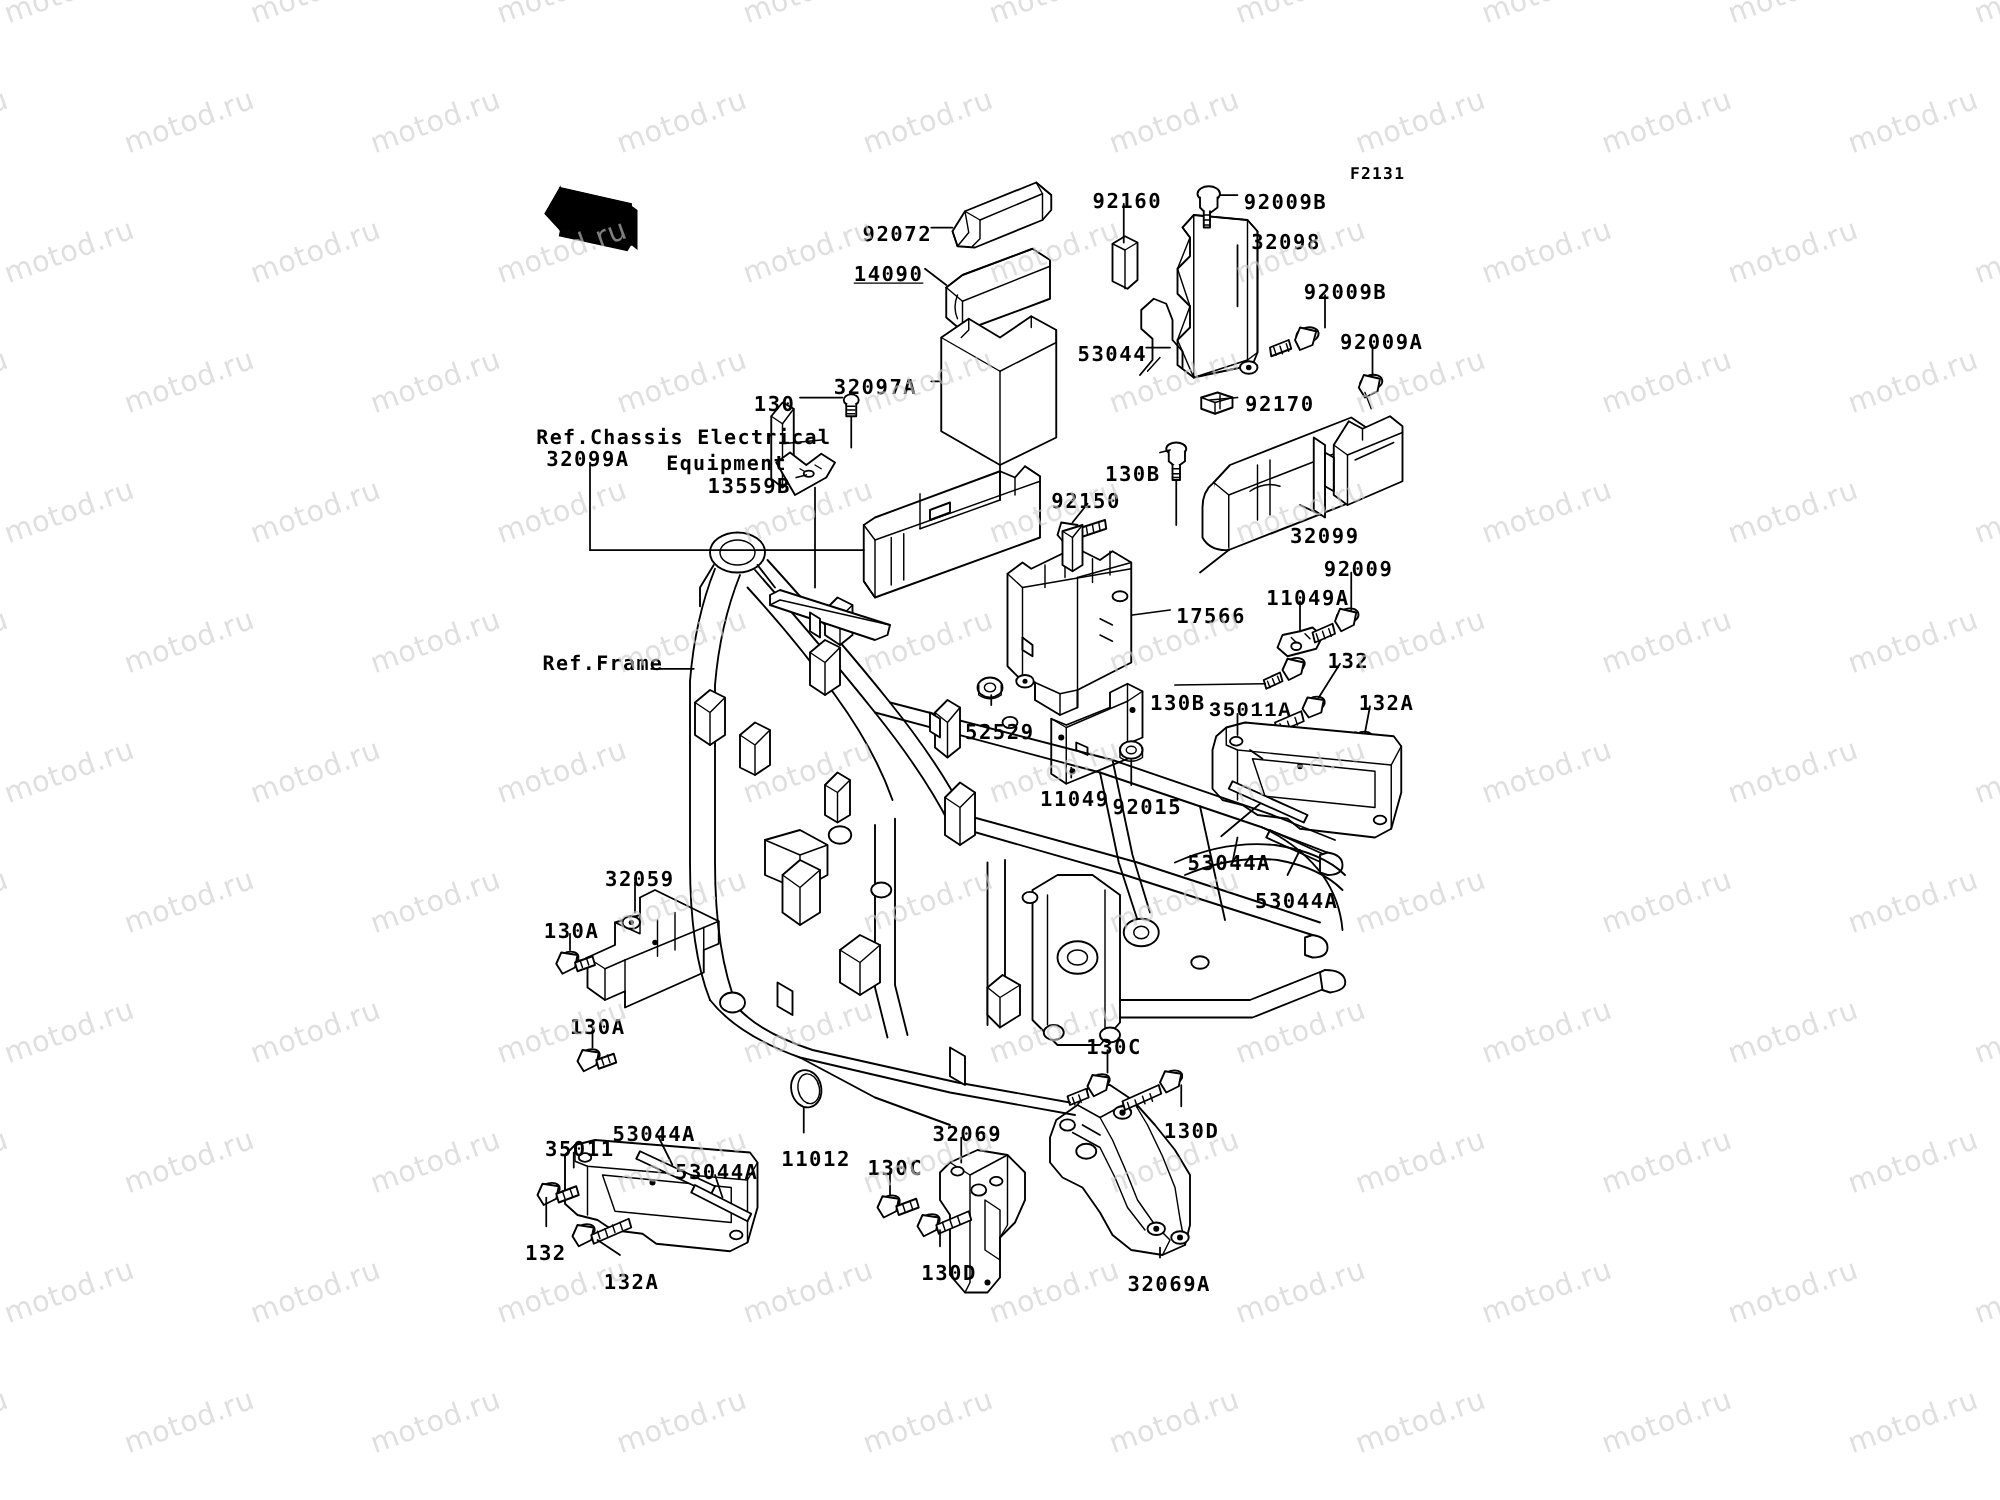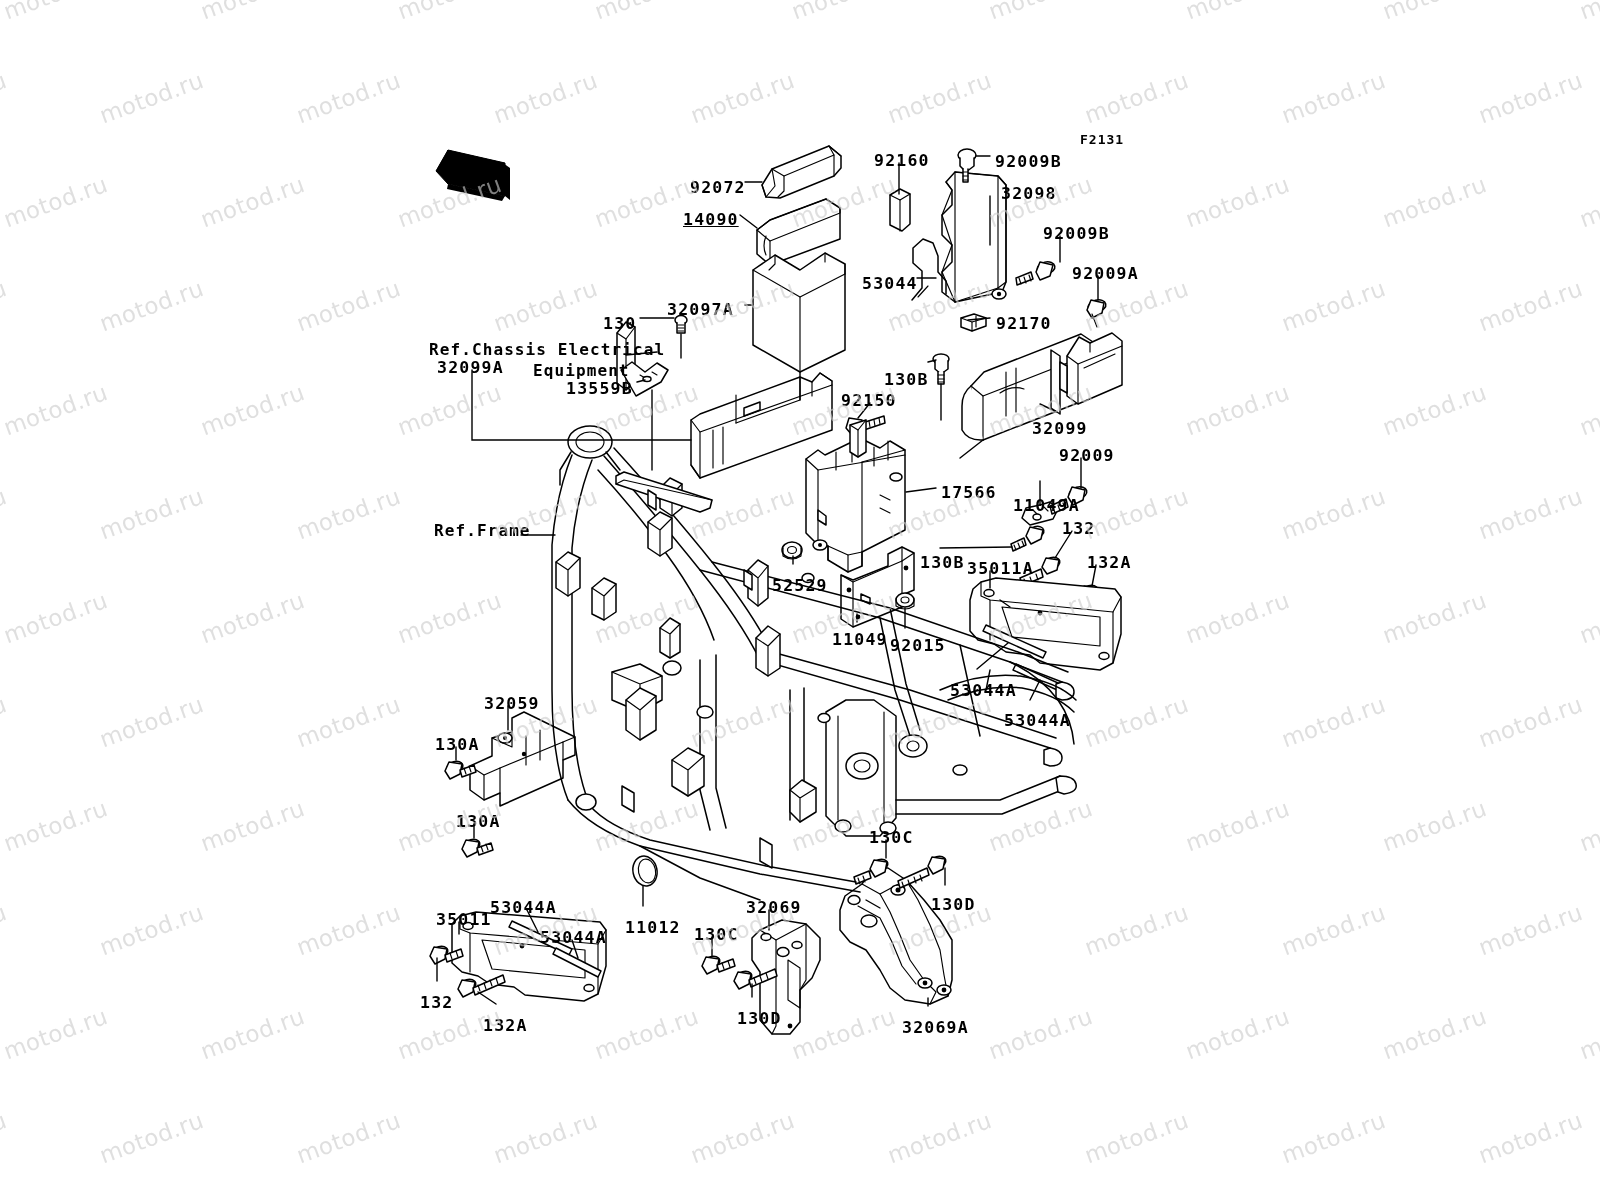--- a/index.html
+++ b/index.html
@@ -763,25 +763,25 @@
       <div class="lbl" style="left: 862px; top: 274px;">53044</div>
       <div class="lbl" style="left: 667px; top: 300px;">32097A</div>
       <div class="lbl" style="left: 603px; top: 314px;">130</div>
       <div class="lbl" style="left: 996px; top: 314px;">92170</div>
       <div class="lbl" style="left: 566px; top: 379px;">13559B</div>
       <div class="lbl" style="left: 437px; top: 358px;">32099A</div>
       <div class="lbl" style="left: 884px; top: 370px;">130B</div>
       <div class="lbl" style="left: 841px; top: 391px;">92150</div>
       <div class="lbl" style="left: 1032px; top: 419px;">32099</div>
       <div class="lbl" style="left: 1059px; top: 446px;">92009</div>
-      <div class="lbl" style="left: 1013px; top: 469px; margin-top: 27px;">11049A</div>
+      <div class="lbl" style="left: 1013px; top: 469px;">11049A</div>
       <div class="lbl" style="left: 941px; top: 483px;">17566</div>
       <div class="lbl" style="left: 1062px; top: 519px;">132</div>
       <div class="lbl" style="left: 920px; top: 553px;">130B</div>
-      <div class="lbl" style="left: 967px; top: 559px;">35011A</div>
+      <div class="lbl" style="left: 967px; top: 559px; font-family: Liberation Mono, monospace;">35011A</div>
       <div class="lbl" style="left: 1087px; top: 553px;">132A</div>
       <div class="lbl" style="left: 772px; top: 576px;">52529</div>
       <div class="lbl" style="left: 832px; top: 630px;">11049</div>
       <div class="lbl" style="left: 890px; top: 636px;">92015</div>
       <div class="lbl" style="left: 950px; top: 681px;">53044A</div>
       <div class="lbl" style="left: 1004px; top: 711px;">53044A</div>
       <div class="lbl" style="left: 484px; top: 694px;">32059</div>
       <div class="lbl" style="left: 435px; top: 735px;">130A</div>
       <div class="lbl" style="left: 456px; top: 812px;">130A</div>
       <div class="lbl" style="left: 869px; top: 828px;">130C</div>

